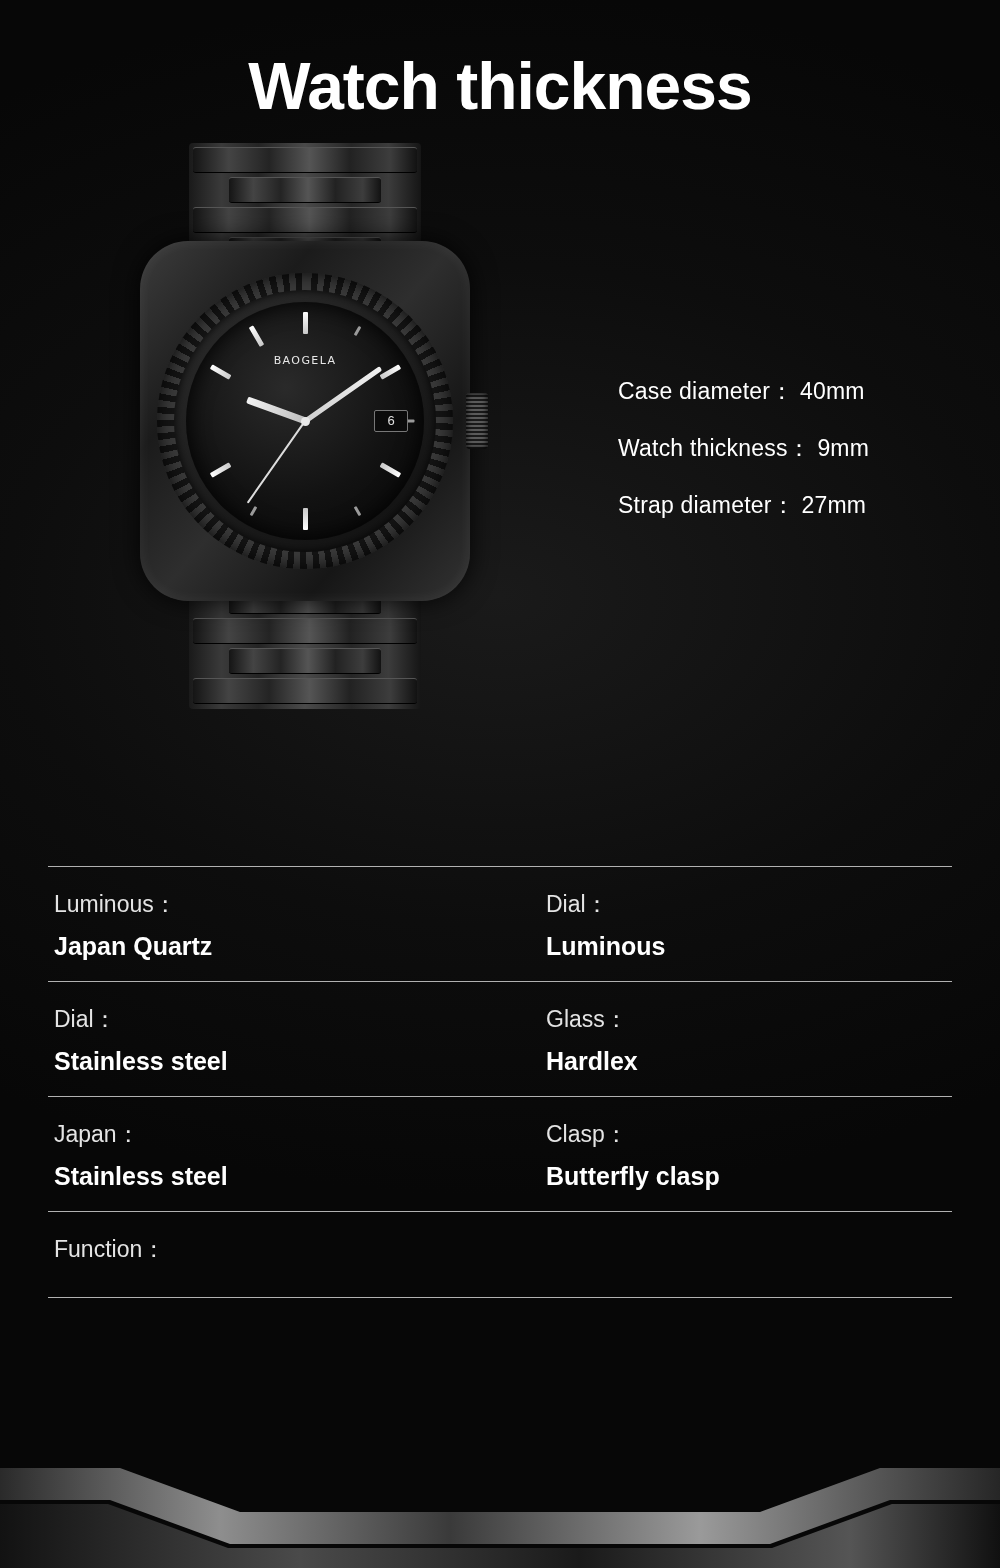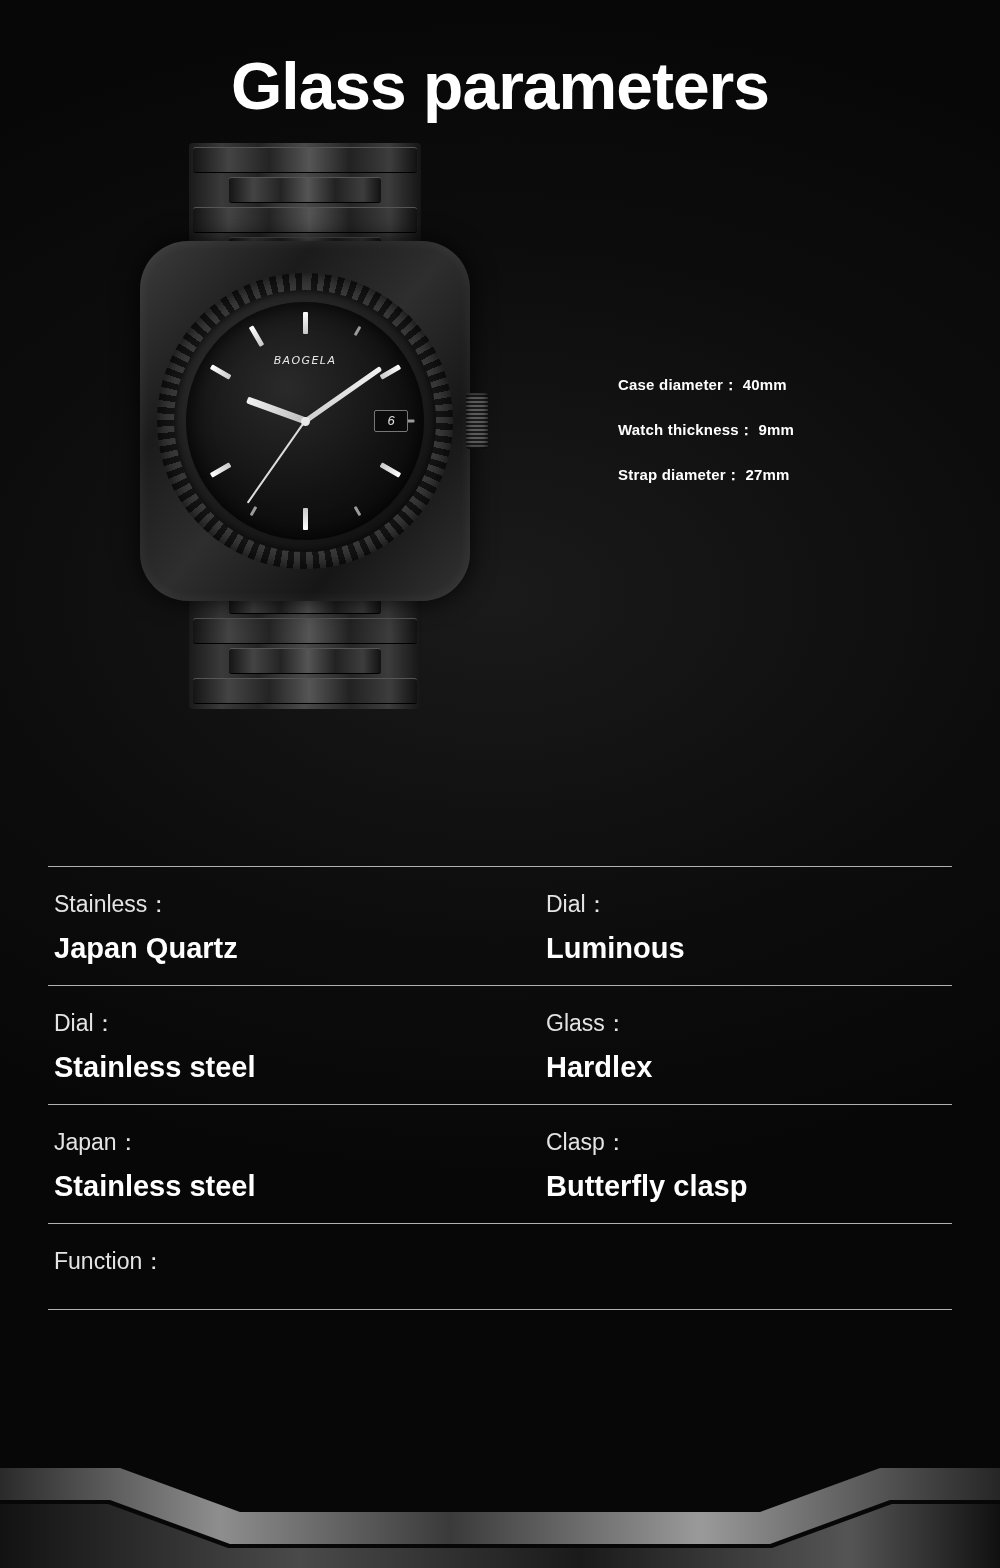--- a/index.html
+++ b/index.html
@@ -36,21 +36,20 @@
     position: relative;
     height: 700px;
   }
 
   .watch-wrap {
     position: absolute;
     left: 95px;
     top: 22px;
     width: 420px;
     height: 566px;
-    font-style: italic;
   }
 
   
   .band {
     position: absolute;
     left: 50%;
     transform: translateX(-50%);
     width: 232px;
     background: linear-gradient(90deg,#1a1a1a 0%,#3a3a3a 14%,#242424 30%,#4a4a4a 50%,#262626 70%,#3c3c3c 86%,#151515 100%);
     border-radius: 4px;
@@ -180,22 +179,22 @@
   }
 
   
   .specs {
     position: absolute;
     left: 618px;
     top: 255px;
     width: 340px;
   }
   .spec-line {
-    font-size: 15px;
-    font-weight: bold;
+    font-size: 23px;
+    font-weight: normal;
     color: #ffffff;
     margin-bottom: 26px;
     white-space: pre;
     letter-spacing: .2px;
   }
 
   
   .table {
     position: absolute;
     left: 48px;
@@ -217,39 +216,39 @@
   }
   .cell:nth-child(2) { padding-left: 492px; }
   .row.two .cell { flex: none; width: 492px; padding-left: 6px; }
   .label {
     font-size: 23px;
     color: #e4e4e4;
     font-weight: normal;
     margin-bottom: 12px;
   }
   .value {
-    font-size: 29px;
+    font-size: 25px;
     font-weight: bold;
     color: #ffffff;
   }
 
   
   .bottom {
     position: absolute;
     left: 0; right: 0; bottom: 0;
     height: 128px;
     overflow: hidden;
   }
 </style>
 </head>
 <body>
 
 <div class="page">
 
-  <h1 class="title">Glass parameters</h1>
+  <h1 class="title">Watch thickness</h1>
 
   <div class="hero">
 
     <div class="watch-wrap">
 
       <div class="band band-top">
         <div class="link" style="top:4px"></div>
         <div class="link inner" style="top:34px"></div>
         <div class="link" style="top:64px"></div>
         <div class="link inner" style="top:94px"></div>
@@ -302,21 +301,21 @@
       <div class="spec-line">Strap diameter： 27mm</div>
     </div>
   </div>
 
   <div class="table">
 
     <div class="rule"></div>
 
     <div class="row two">
       <div class="cell">
-        <div class="label">Stainless：</div>
+        <div class="label">Luminous：</div>
         <div class="value">Japan Quartz</div>
       </div>
       <div class="cell">
         <div class="label">Dial：</div>
         <div class="value">Luminous</div>
       </div>
     </div>
 
     <div class="rule"></div>
 

